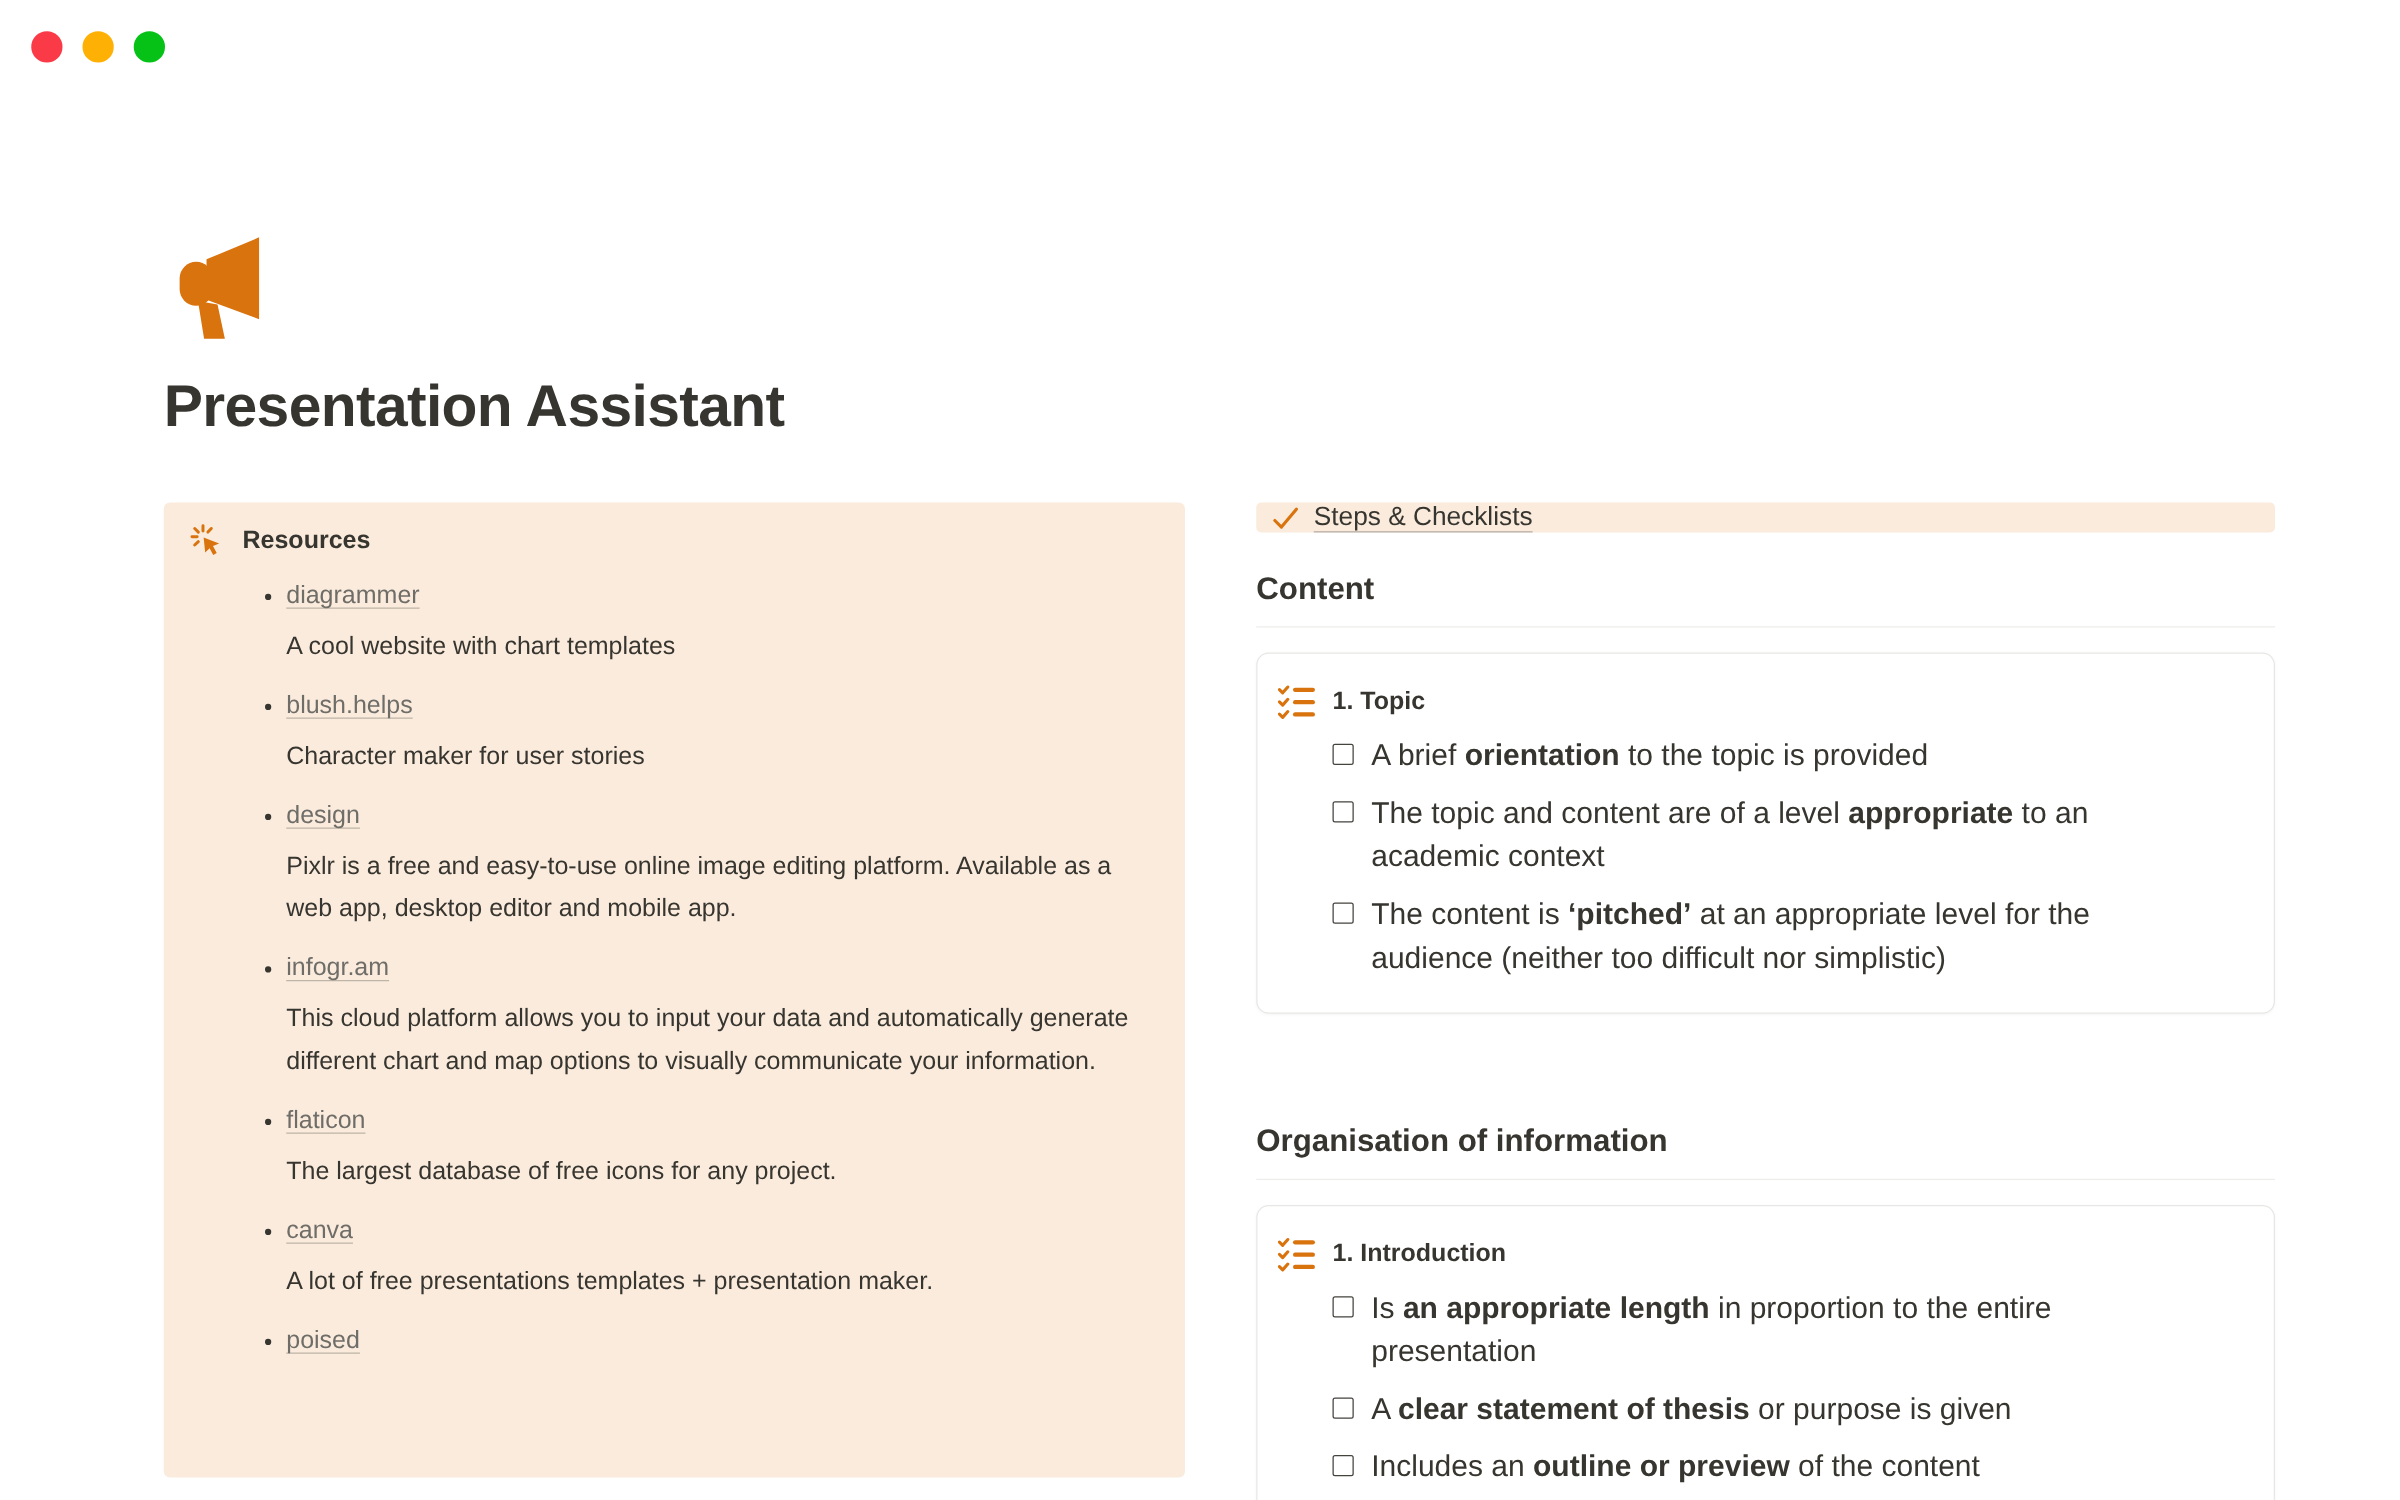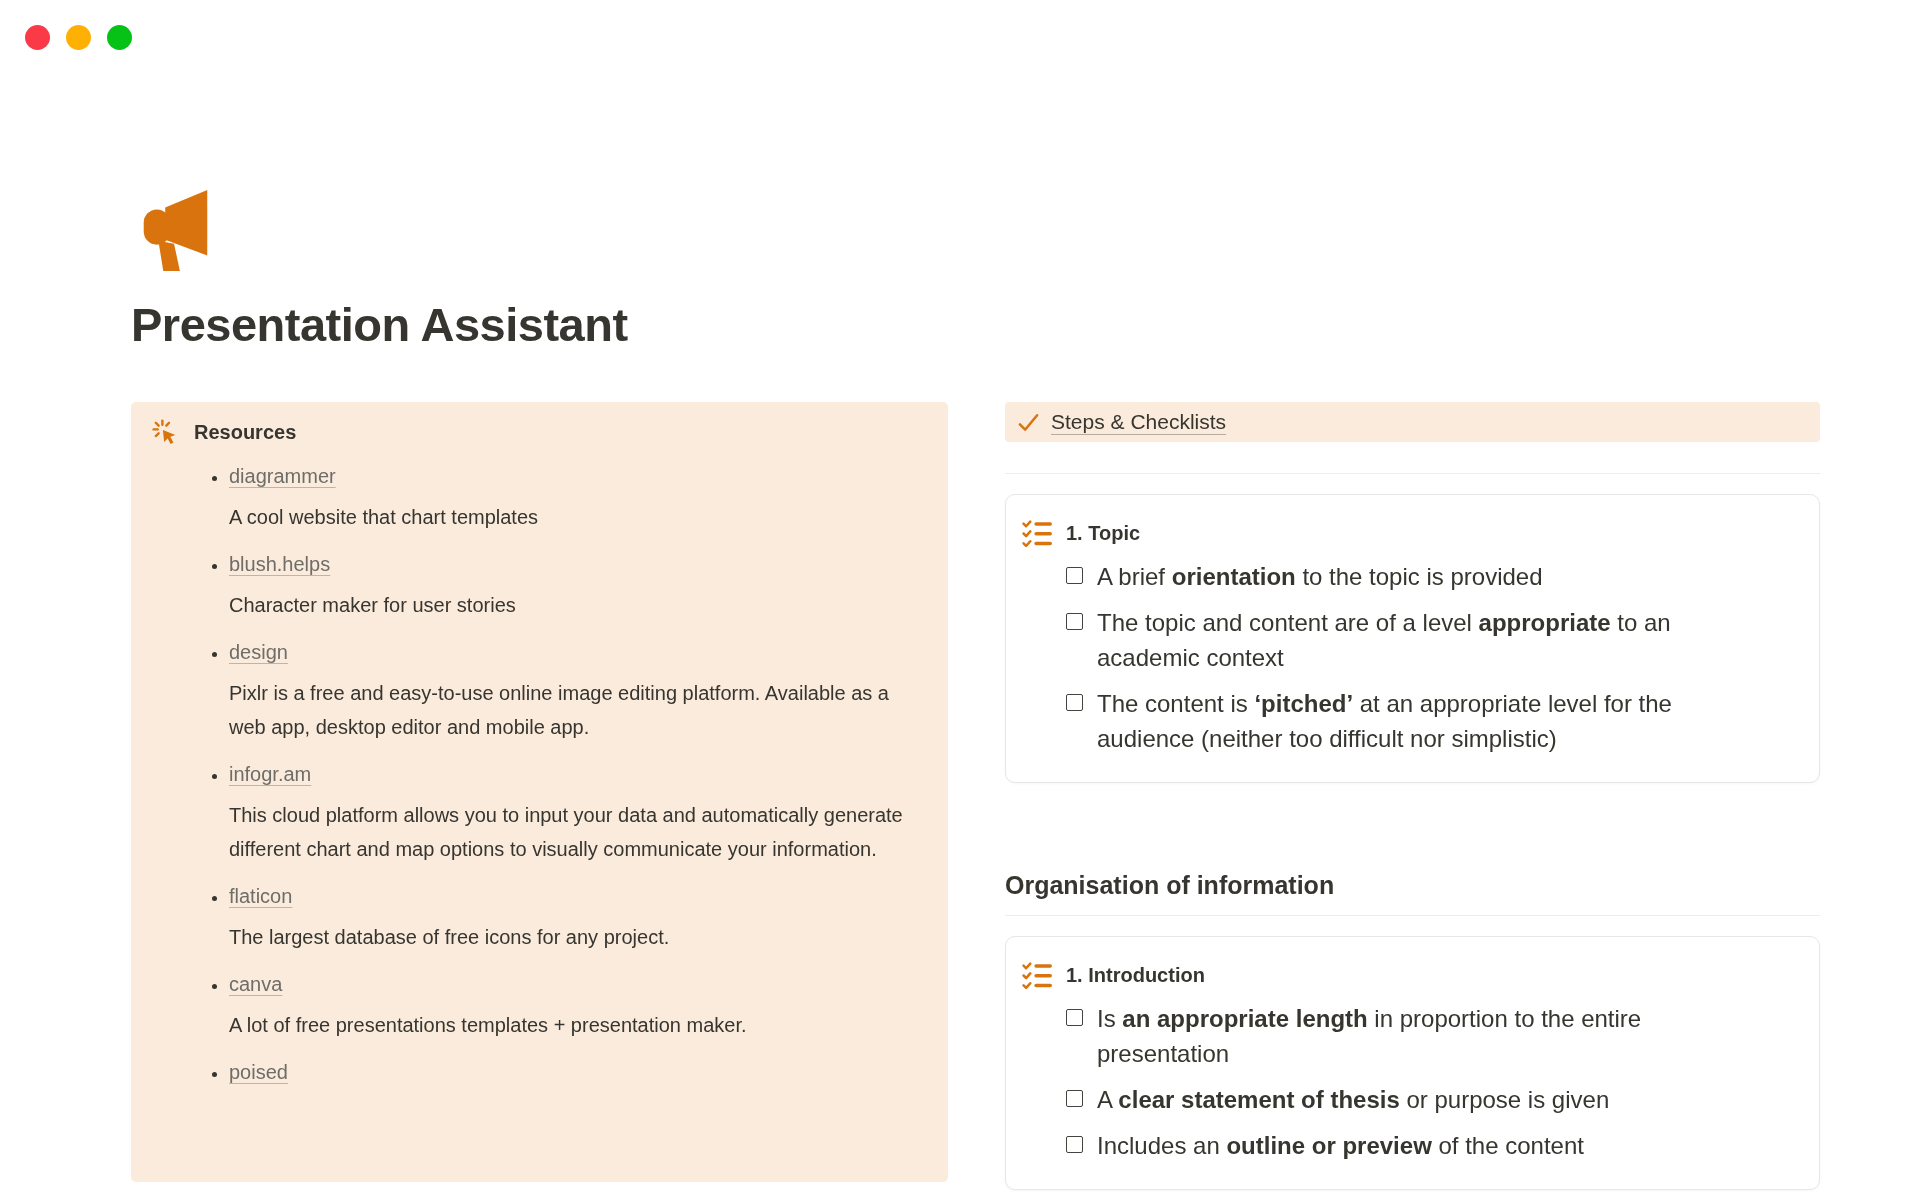--- a/index.html
+++ b/index.html
@@ -53,21 +53,21 @@
     color:var(--muted_link);cursor:pointer;
     text-decoration:underline;text-decoration-thickness:1px;
     text-decoration-color:rgba(55,53,47,0.30);text-underline-offset:4px;
   }
   .resource-desc{
     color:var(--text);margin-top:9px;line-height:34px;max-width:690px;
   }
 
   
   .banner{
-    display:flex;align-items:center;gap:11px;height:40px;
+    display:flex;align-items:center;gap:11px;height:24px;
     background:var(--callout_bg);border-radius:4px;padding:0 12px;cursor:pointer;
   }
   .banner-icon svg{width:23px;height:23px;display:block;}
   .banner-label{
     font-size:21px;font-weight:500;color:var(--text);
     text-decoration:underline;text-decoration-thickness:1px;
     text-decoration-color:rgba(55,53,47,0.35);text-underline-offset:5px;
   }
   .cl-section{margin-top:31px;}
   .cl-section + .cl-section{margin-top:88px;}
@@ -126,21 +126,21 @@
                 <line x1="4.6" y1="4.6" x2="7.4" y2="7.4"></line>
                 <line x1="4.6" y1="17.4" x2="7.4" y2="14.8"></line>
                 <line x1="17.4" y1="4.6" x2="14.8" y2="7.4"></line>
               </g>
               <path fill="#D9730D" d="M11.5 11.5 L23.5 16.3 L18.7 18.2 L21.6 23.6 L18.9 25.1 L16.1 19.8 L12.7 23.2 Z"></path>
             </svg>
           </span>
           <span class="callout-title">Resources</span>
         </div>
         <ul class="resource-list" id="resources-list">
-            <li class="resource-item"><a class="resource-link">diagrammer</a><div class="resource-desc">A cool website that chart templates</div></li>
+            <li class="resource-item"><a class="resource-link">diagrammer</a><div class="resource-desc">A cool website with chart templates</div></li>
             <li class="resource-item"><a class="resource-link">blush.helps</a><div class="resource-desc">Character maker for user stories</div></li>
             <li class="resource-item"><a class="resource-link">design</a><div class="resource-desc">Pixlr is a free and easy-to-use online image editing platform. Available as a web app, desktop editor and mobile app.</div></li>
             <li class="resource-item"><a class="resource-link">infogr.am</a><div class="resource-desc">This cloud platform allows you to input your data and automatically generate different chart and map options to visually communicate your information.</div></li>
             <li class="resource-item"><a class="resource-link">flaticon</a><div class="resource-desc">The largest database of free icons for any project.</div></li>
             <li class="resource-item"><a class="resource-link">canva</a><div class="resource-desc">A lot of free presentations templates + presentation maker.</div></li>
             <li class="resource-item"><a class="resource-link">poised</a></li>
           </ul>
       </div>
     </section>
 
@@ -148,20 +148,21 @@
       <div class="banner">
         <span class="banner-icon">
           <svg viewBox="0 0 24 24" xmlns="http://www.w3.org/2000/svg">
             <path d="M3 14 L8.5 19.5 L21 4.5" fill="none" stroke="#D9730D" stroke-width="2.6" stroke-linecap="round" stroke-linejoin="round"></path>
           </svg>
         </span>
         <a class="banner-label">Steps &amp; Checklists</a>
       </div>
       <div id="checklist-sections">
           <div class="cl-section">
+            <h2 class="cl-heading">Content</h2>
             <div class="cl-divider"></div>
             <div class="cl-card">
               <div class="cl-card-header">
                 <span class="cl-card-icon">
                   <svg viewBox="0 0 30 28" xmlns="http://www.w3.org/2000/svg">
                     <g stroke="#D9730D" stroke-width="2.4" stroke-linecap="round" stroke-linejoin="round" fill="none">
                       <path d="M1.5 4.5 L4 7 L8 2.5"></path>
                       <path d="M1.5 14 L4 16.5 L8 12"></path>
                       <path d="M1.5 23.5 L4 26 L8 21.5"></path>
                     </g>

